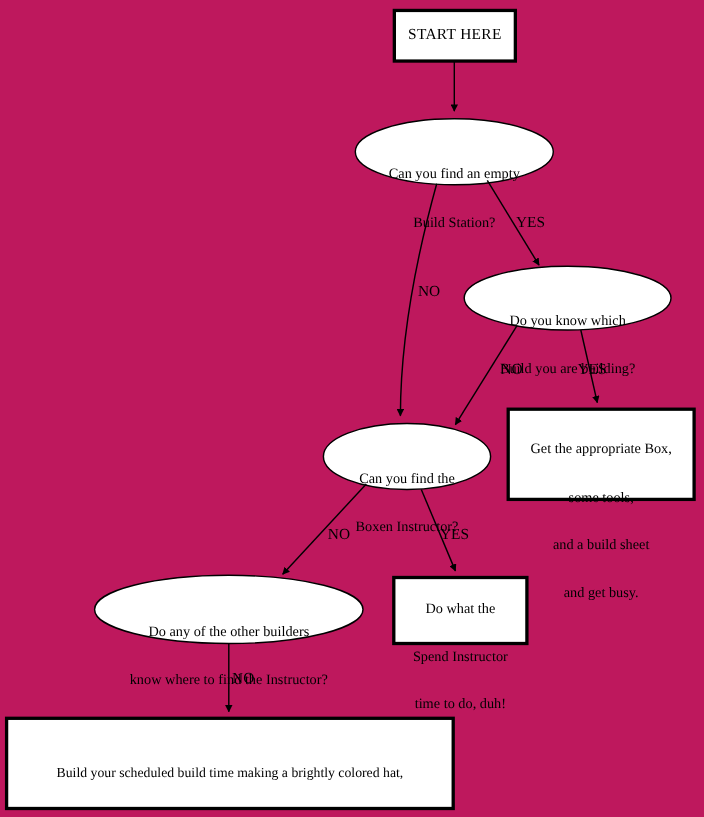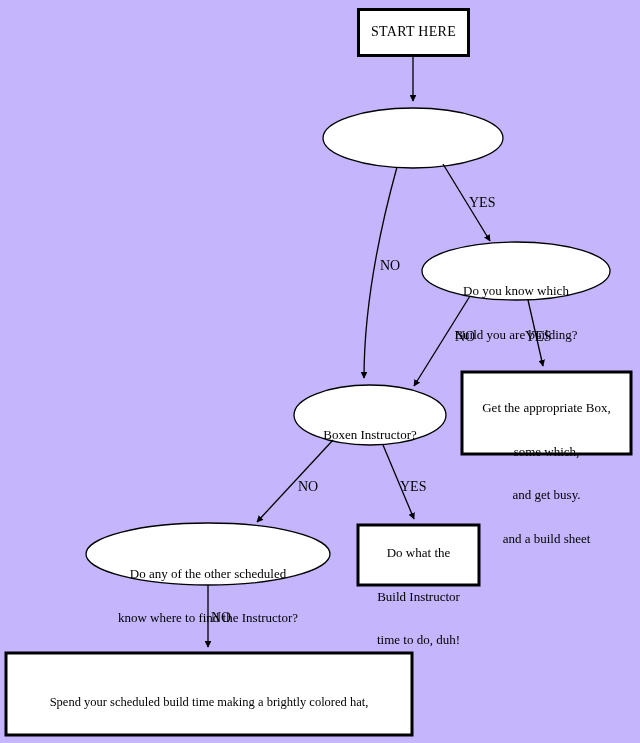--- a/index.html
+++ b/index.html
@@ -8,21 +8,21 @@
     background: #ffffff;
   }
   body {
     font-family: "Liberation Serif", "DejaVu Serif", serif;
     color: #000000;
   }
   #canvas {
     position: relative;
     width: 640px;
     height: 743px;
-    background: #c4b5fd;
+    background: #be185d;
     overflow: hidden;
   }
   #graph-svg {
     position: absolute;
     left: 0;
     top: 0;
     width: 640px;
     height: 743px;
   }
   .node-text {
@@ -85,50 +85,55 @@
 
     <path d="M 333 440 L 257 522" fill="none" stroke="#000000" stroke-width="1.3" marker-end="url(#arrow)"></path>
 
     <path d="M 383 445 L 414 519" fill="none" stroke="#000000" stroke-width="1.3" marker-end="url(#arrow)"></path>
 
     <path d="M 208 585 L 208 647" fill="none" stroke="#000000" stroke-width="1.3" marker-end="url(#arrow)"></path>
   </svg>
 
   <div class="node-text start-text" style="left:358px; top:24px; width:111px;">START HERE</div>
 
+  <div class="node-text" style="left:323px; top:122px; width:180px;">
+    <div>Can you find an empty</div>
+    <div>Build Station?</div>
+  </div>
 
   <div class="node-text" style="left:426px; top:255px; width:180px;">
     <div>Do you know which</div>
     <div>Build you are building?</div>
   </div>
 
   <div class="node-text" style="left:462px; top:372px; width:169px;">
     <div>Get the appropriate Box,</div>
-    <div>some which,</div>
+    <div>some tools,</div>
+    <div>and a build sheet</div>
     <div>and get busy.</div>
-    <div>and a build sheet</div>
   </div>
 
   <div class="node-text" style="left:295px; top:399px; width:150px;">
+    <div>Can you find the</div>
     <div>Boxen Instructor?</div>
   </div>
 
   <div class="node-text" style="left:358px; top:517px; width:121px;">
     <div>Do what the</div>
-    <div>Build Instructor</div>
+    <div>Spend Instructor</div>
     <div>time to do, duh!</div>
   </div>
 
   <div class="node-text" style="left:86px; top:538px; width:244px;">
-    <div>Do any of the other scheduled</div>
+    <div>Do any of the other builders</div>
     <div>know where to find the Instructor?</div>
   </div>
 
   <div class="node-text big-box-text" style="left:6px; top:662px; width:406px;">
-    <div>Spend your scheduled build time making a brightly colored hat,</div>
+    <div>Build your scheduled build time making a brightly colored hat,</div>
     <div>then convince the FreeGeek Powers-That-Be to require</div>
     
     
   </div>
 
   <div class="edge-label" style="left:469px; top:196px;">YES</div>
 
   <div class="edge-label" style="left:380px; top:259px;">NO</div>
 
   <div class="edge-label" style="left:455px; top:330px;">NO</div>

